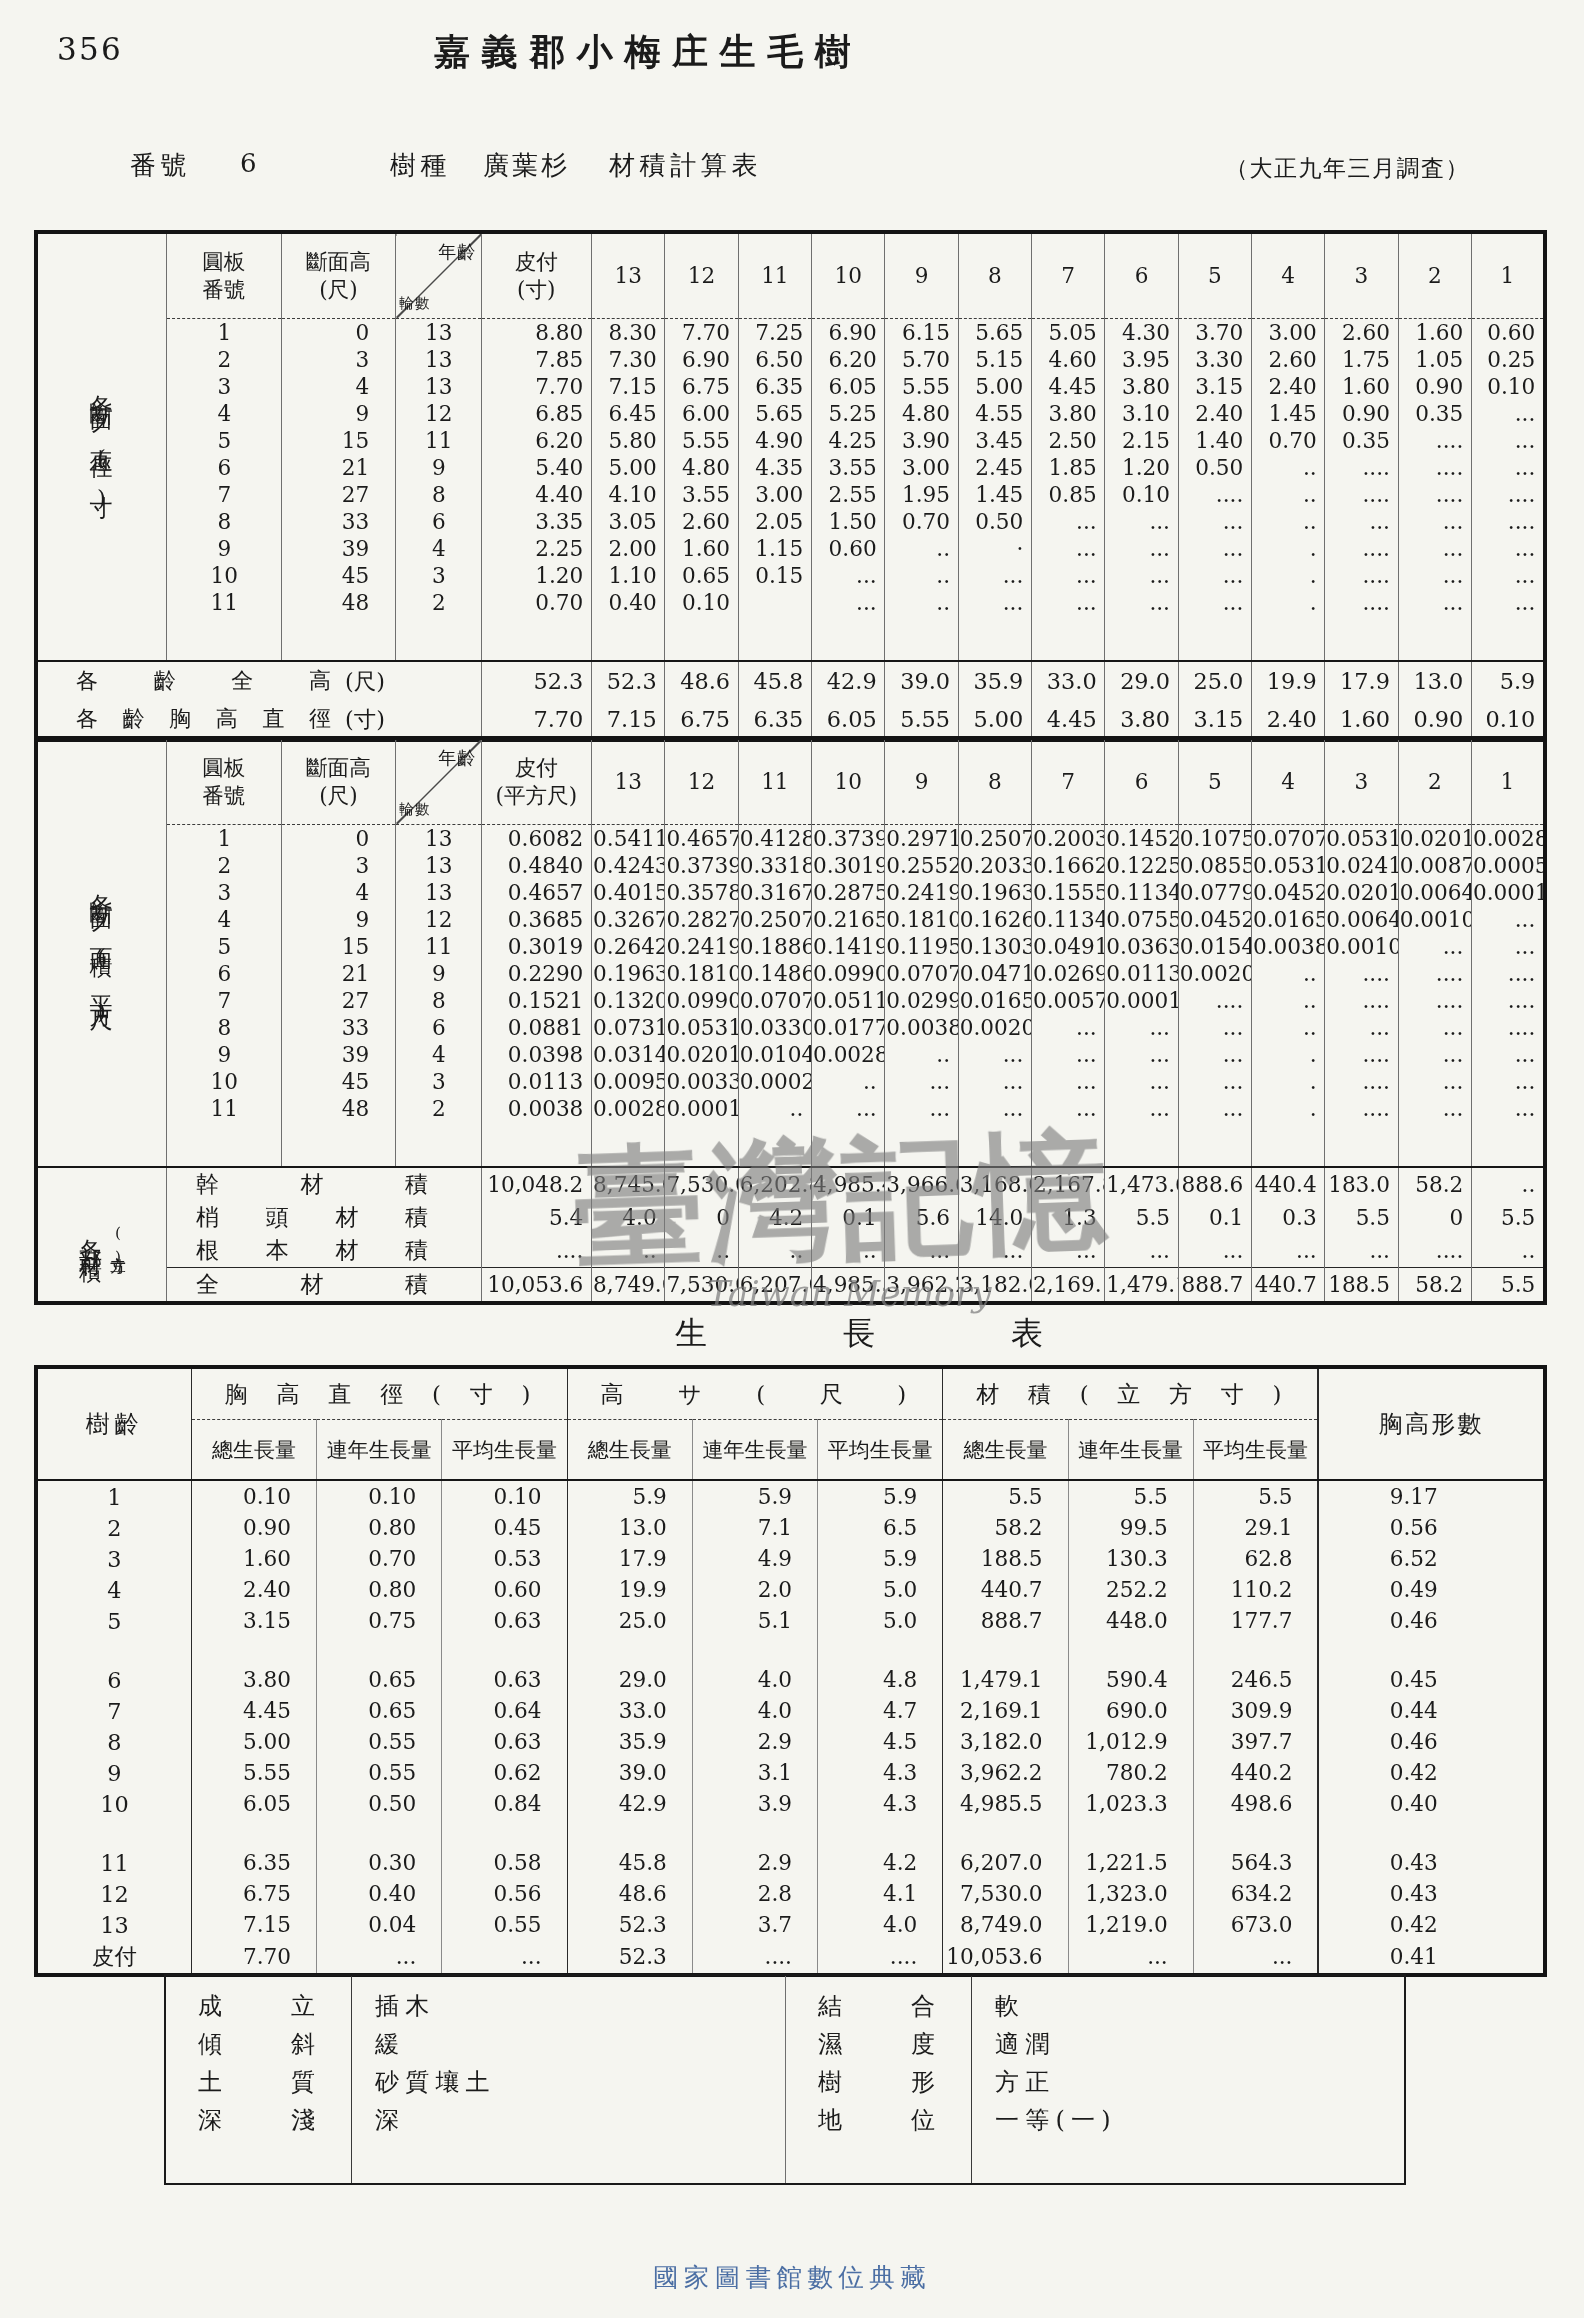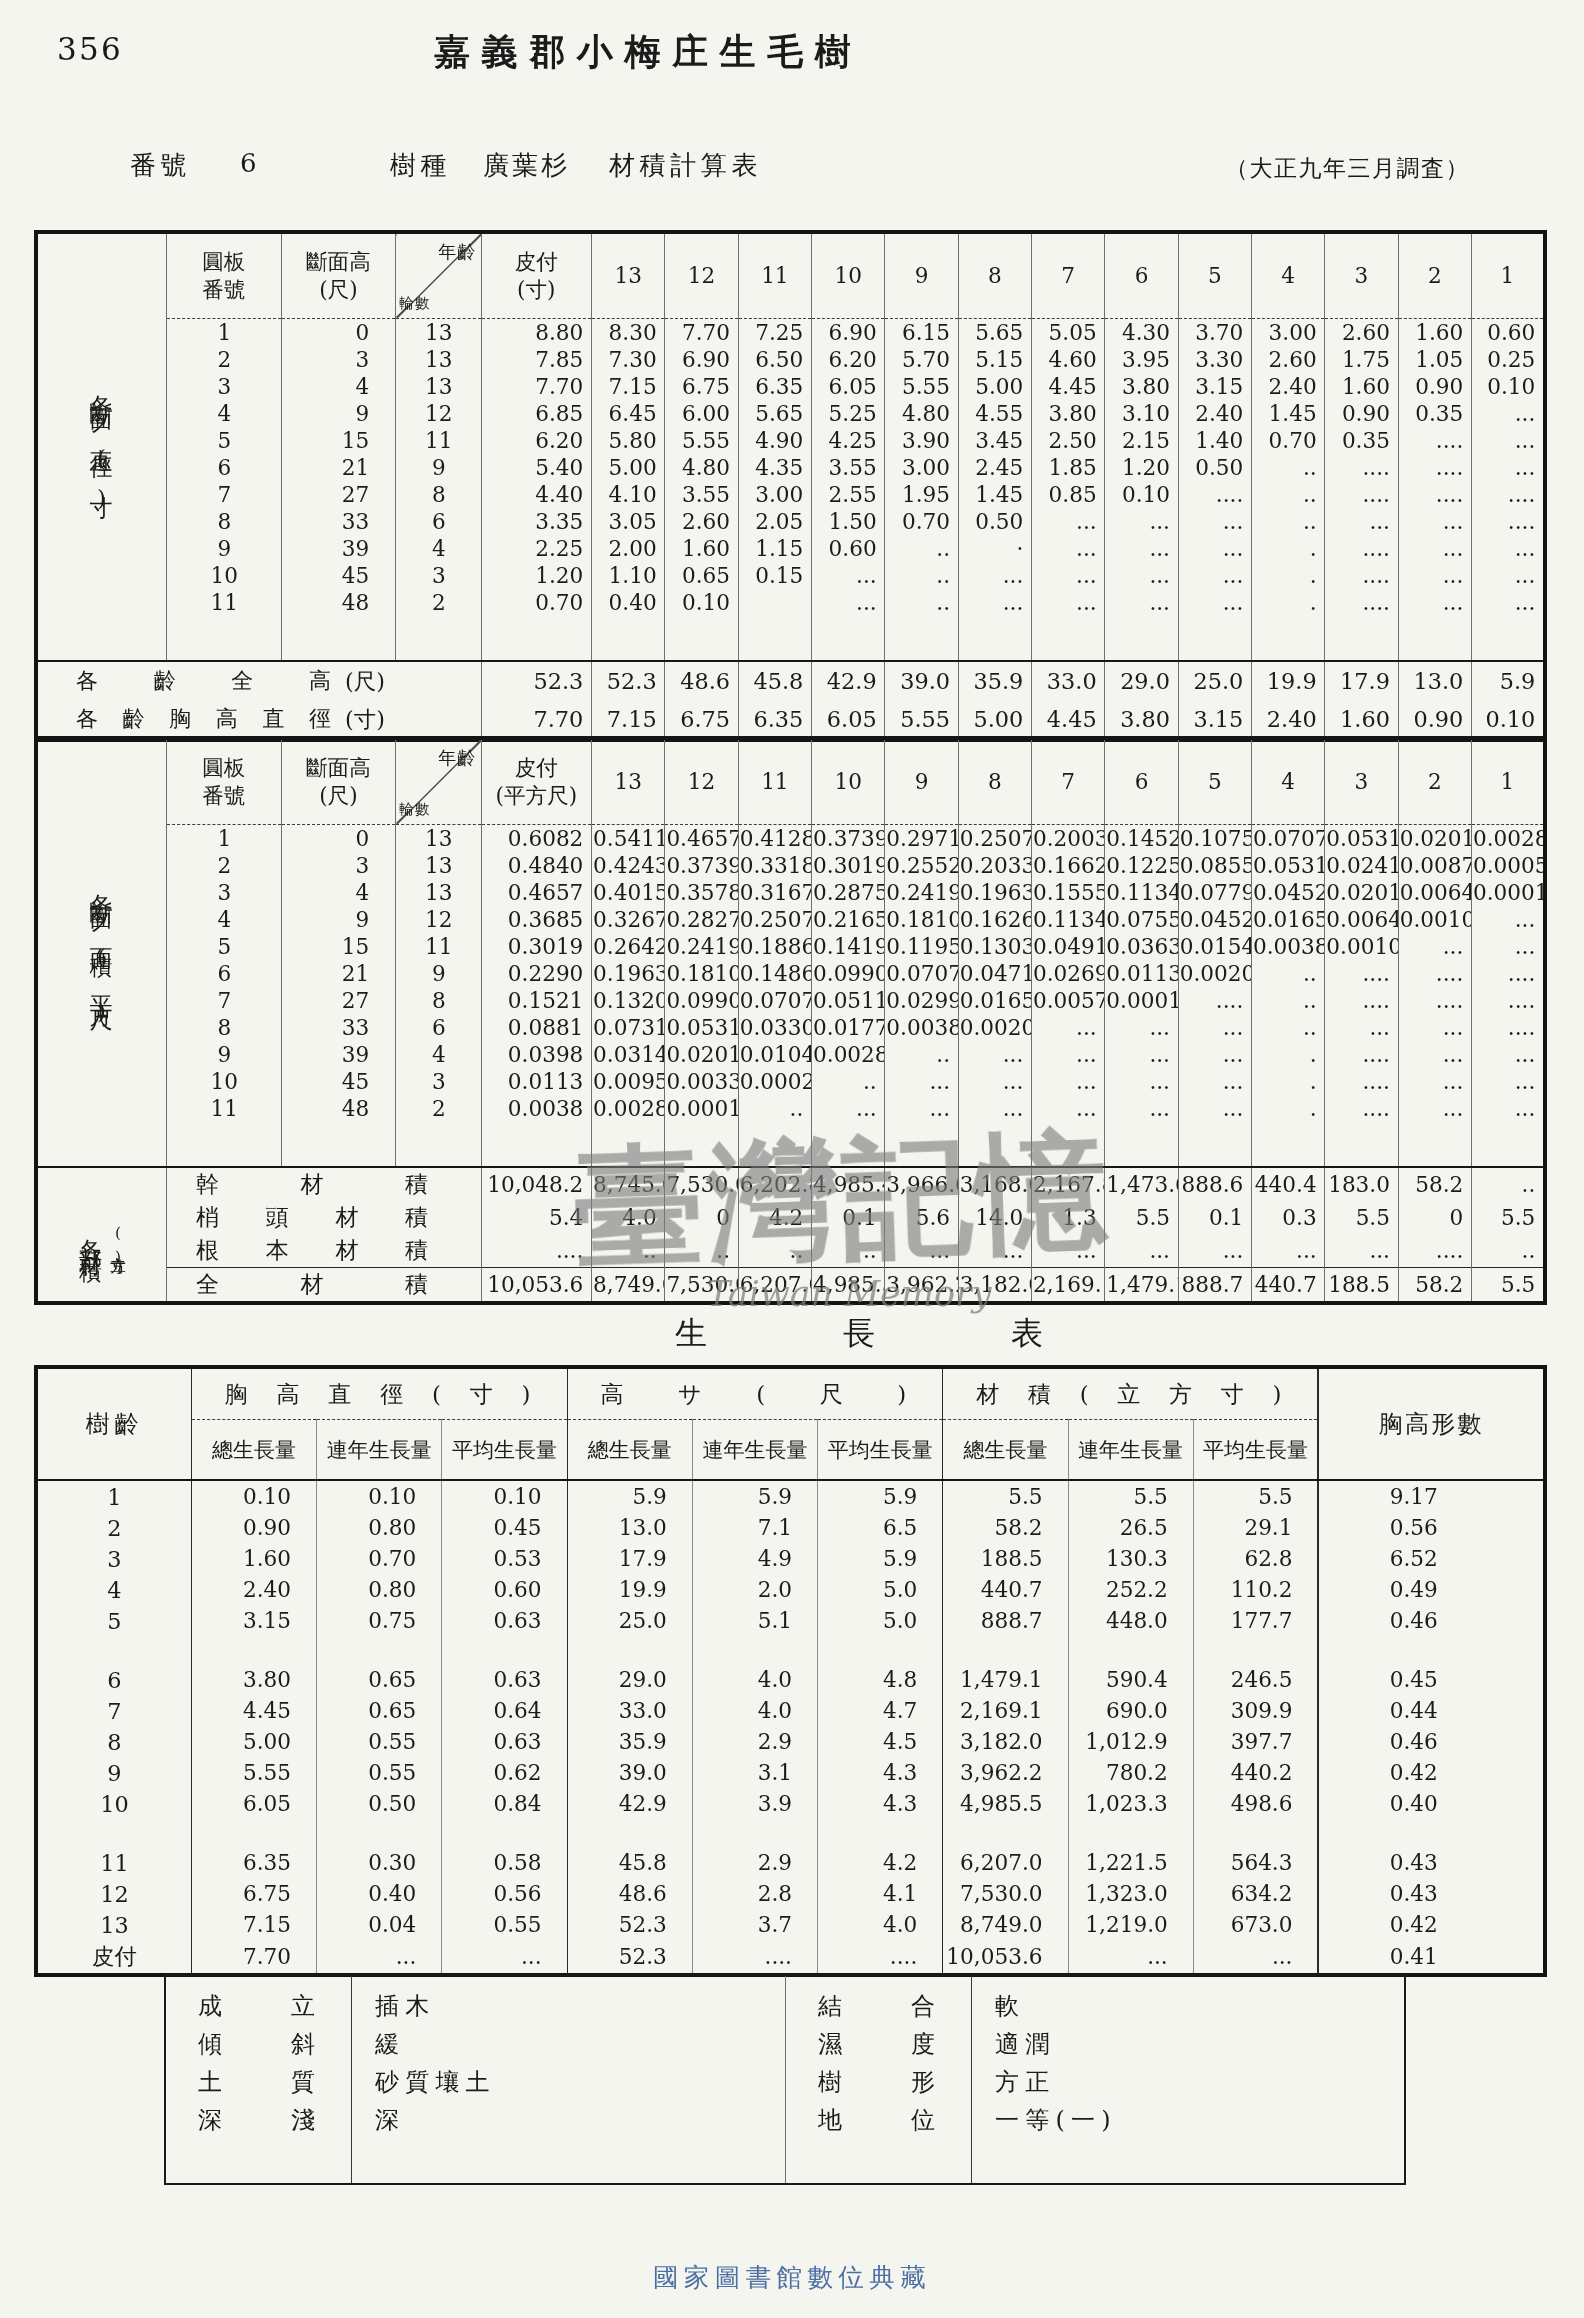--- a/index.html
+++ b/index.html
@@ -854,21 +854,21 @@
         </tr>
         <tr>
           <td class="age">2</td>
           <td class="val gb">0.90</td>
           <td class="val sb">0.80</td>
           <td class="val sb">0.45</td>
           <td class="val gb">13.0</td>
           <td class="val sb">7.1</td>
           <td class="val sb">6.5</td>
           <td class="val gb">58.2</td>
-          <td class="val sb">26.5</td>
+          <td class="val sb">99.5</td>
           <td class="val sb">29.1</td>
           <td class="frm fb">0.56</td>
         </tr>
         <tr>
           <td class="age">3</td>
           <td class="val gb">1.60</td>
           <td class="val sb">0.70</td>
           <td class="val sb">0.53</td>
           <td class="val gb">17.9</td>
           <td class="val sb">4.9</td>

